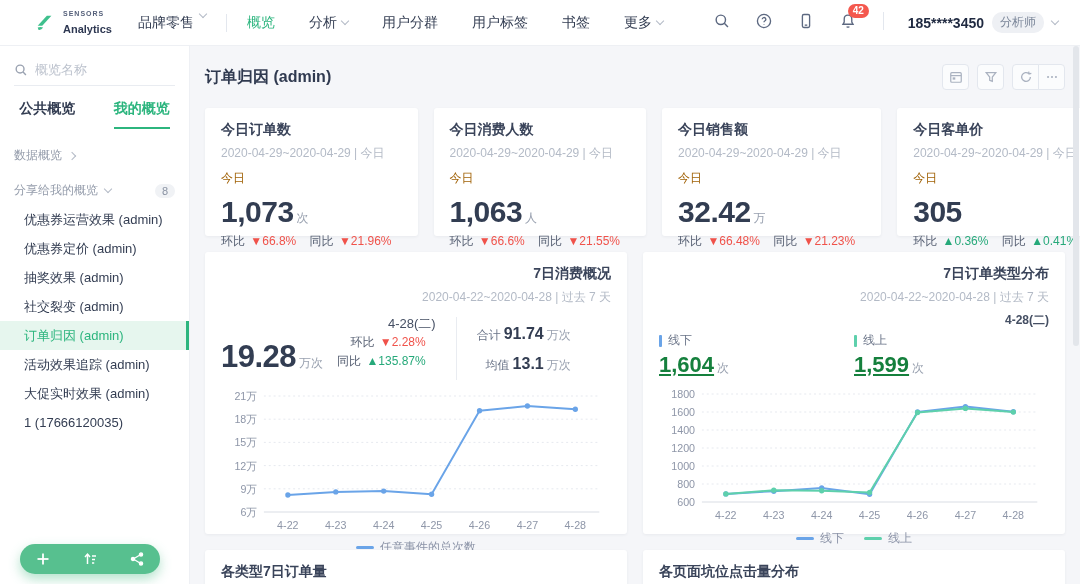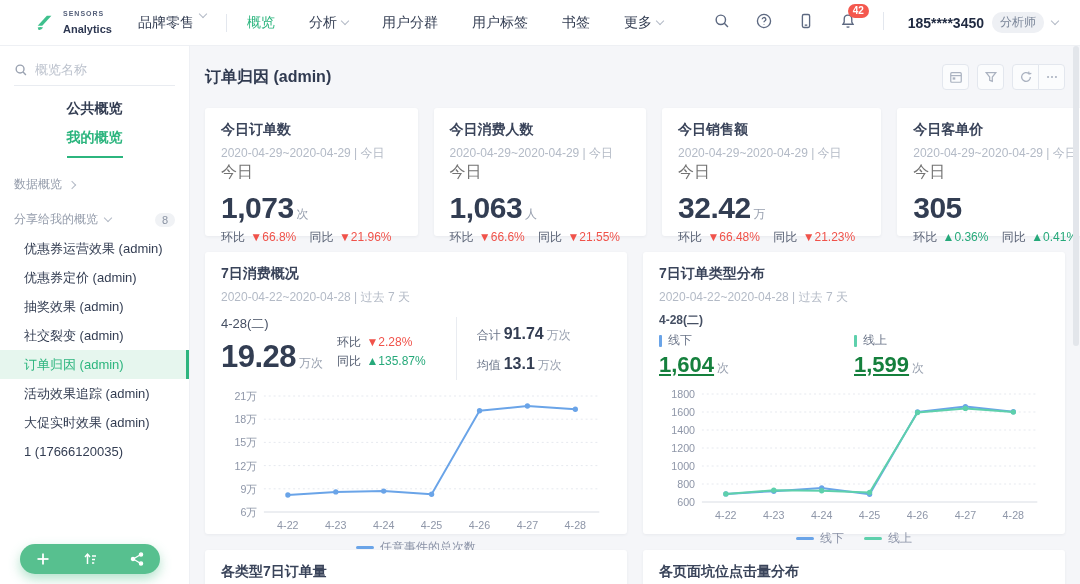--- a/index.html
+++ b/index.html
@@ -32,21 +32,21 @@
 
   
   .sidebar { position:absolute; top:46px; left:0; bottom:0; width:190px; background:#fff;
     border-right:1px solid #eef0f4; z-index:20; }
   .search-row { margin:16px 14px 0; display:flex; align-items:center; gap:7px;
     border-bottom:1px solid #e9ecf1; padding-bottom:8px; }
   .search-row svg { color:#9aa2b1; }
   .search-row input { border:none; outline:none; font-size:13px; width:120px; color:#333d52;
     font-family:"Liberation Sans","DejaVu Sans",sans-serif; }
   .search-row input::placeholder { color:#bcc2cd; }
-  .side-tabs { display:flex; margin-top:14px;flex-direction:column; }
+  .side-tabs { display:flex; margin-top:14px; }
   .side-tab { flex:1; text-align:center; font-size:14px; font-weight:bold; color:#333d52; cursor:pointer; }
   .side-tab span { display:inline-block; padding-bottom:9px; border-bottom:2px solid transparent; }
   .side-tab.active { color:#2cb57e; }
   .side-tab.active span { border-bottom-color:#2cb57e; }
   .side-section { display:flex; align-items:center; gap:7px; padding:0 14px; font-size:12px;
     color:#949cab; margin-top:18px; cursor:pointer; }
   .count-pill { margin-left:auto; background:#f0f2f5; color:#8a93a3; font-size:11px;
     padding:1px 7px; border-radius:9px; }
   .side-items { margin-top:6px; }
   .side-item { height:29px; line-height:29px; padding-left:24px; font-size:13px; color:#333d52;
@@ -69,32 +69,32 @@
     display:flex; align-items:center; justify-content:center; color:#aab2c0; cursor:pointer; }
   .act-group { display:flex; }
   .act-group .act-btn:first-child { border-radius:4px 0 0 4px; }
   .act-group .act-btn:last-child { border-radius:0 4px 4px 0; margin-left:-1px; }
 
   .kpi-row { display:grid; grid-template-columns:repeat(4,1fr); gap:16px; }
   .card { background:#fff; border-radius:3px; box-shadow:0 1px 3px rgba(31,45,70,.06); }
   .kpi-card { padding:13px 16px; height:128px; }
   .card-title { font-size:14px; font-weight:bold; color:#3a445a; }
   .card-date { font-size:12px; color:#b3bac6; margin-top:6px; white-space:nowrap; }
-  .kpi-period { font-size:16px; color:#737373; }
+  .kpi-period { font-size:12px; color:#a16207; margin-top:8px; }
   .num-row { display:flex; align-items:baseline; margin-top:8px; }
   .big-num { font-size:30px; font-weight:bold; color:#323d52; letter-spacing:-.5px; }
   .unit { font-size:12px; color:#98a0af; margin-left:3px; }
   .metric-row { font-size:12px; margin-top:4px; white-space:nowrap; }
   .m-label { color:#565f72; }
   .m-val { margin:0 10px 0 2px; }
   .m-val.down { color:#f0524a; }
   .m-val.up { color:#26a97a; }
 
   .chart-row { display:grid; grid-template-columns:repeat(2,1fr); gap:16px; margin-top:16px; }
-  .chart-card { padding:13px 16px 6px; height:282px; }
+  .chart-card { padding:13px 16px 6px; height:282px;text-align:right; }
   .stats-row { display:flex; align-items:flex-start; margin-top:9px; }
   .day-label { font-size:13px; color:#454f63; }
   .stat-main { display:flex; align-items:flex-end; gap:14px; }
   .huge-num { font-size:31px; font-weight:bold; color:#323d52; letter-spacing:-.5px; line-height:1; }
   .stack-metrics { font-size:12px; line-height:1.55; padding-bottom:2px; }
   .v-div { width:1px; background:#e9ecf1; align-self:stretch; margin:2px 20px 0; }
   .agg { font-size:12px; color:#6a7488; line-height:1.9; padding-top:4px; }
   .agg b { font-size:16px; color:#333d52; margin:0 3px; }
   .agg .unit { margin-left:0; }
   .twin-stats { display:flex; margin-top:3px; }

